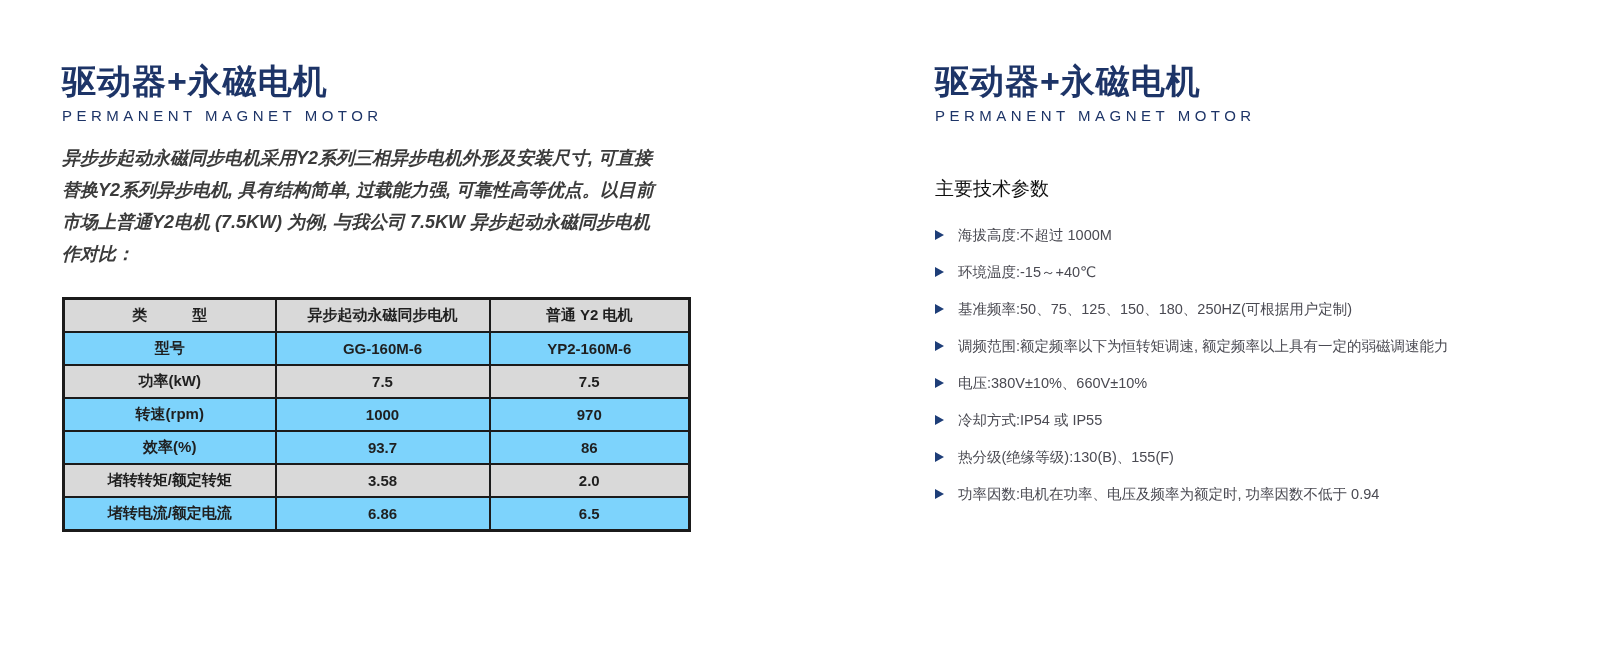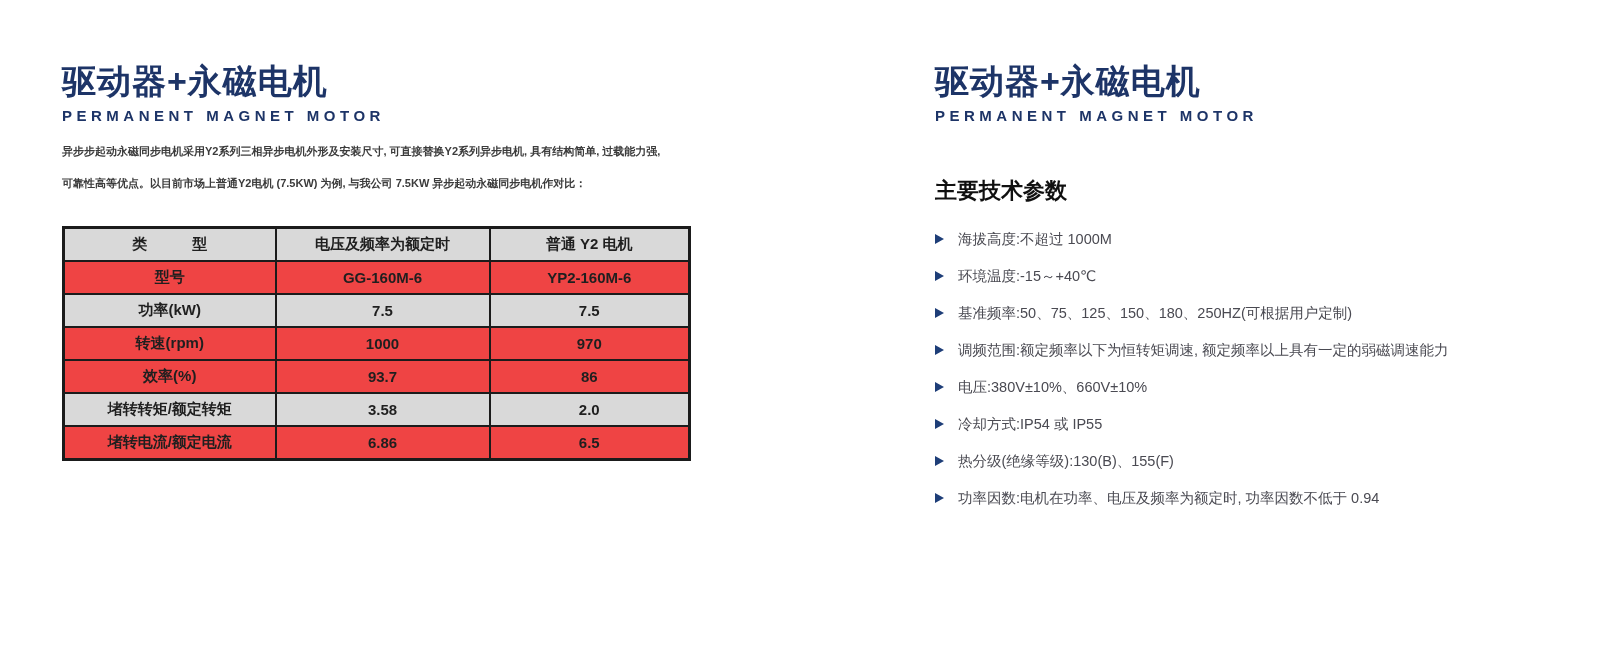--- a/index.html
+++ b/index.html
@@ -8,40 +8,40 @@
     font-family:"Liberation Sans","DejaVu Sans",sans-serif;
   }
   .col-left  { position:absolute; left:62px;  top:62px; width:632px; }
   .col-right { position:absolute; left:935px; top:62px; width:650px; }
 
   .brand-title {
     margin:0; font-size:34px; line-height:38px; font-weight:800;
     color:#1d3467; letter-spacing:1px;
   }
   .brand-sub {
-    margin-top:7px; font-size:15px; font-weight:700; color:#1d3467;
+    margin-top:7px; font-size:15px; font-weight:400; color:#1d3467;
     letter-spacing:4.5px; white-space:nowrap;
   }
 
   .intro {
-    width:604px; font-size:11px; line-height:32px;
-    font-weight:700; color:#3b3b3b;
+    width:604px; font-size:18px; line-height:32px;
+    font-weight:700; color:#3b3b3b;font-style:italic;
   }
 
   .cmp-table { margin-top:27px; border-collapse:collapse; border:3px solid #1b1b1b; }
   .cmp-table th, .cmp-table td {
     border:2px solid #1b1b1b; text-align:center; vertical-align:middle;
-    height:31px; padding:0 6px; font-size:15px; color:#1f1f1f; background:#ef4444;
+    height:31px; padding:0 6px; font-size:15px; color:#1f1f1f; background:#7dd3fc;
   }
   .cmp-table th { background:#d9d9d9; font-weight:700; }
   .cmp-table td.label { font-weight:700; }
   .cmp-table td.value { font-weight:600; }
   .cmp-table tr.alt td { background:#d9d9d9; }
 
-  .section-heading { margin-top:52px; font-size:22px; font-weight:700; color:#101010; }
+  .section-heading { margin-top:52px; font-size:19px; font-weight:400; color:#101010; }
 
   .params { margin-top:25px; list-style:none; padding:0; }
   .param-item {
     display:flex; align-items:center; margin-bottom:21px;
     font-size:14.5px; line-height:16px; color:#4a4a52; font-weight:400;
   }
   .tri-icon {
     flex:0 0 auto; width:0; height:0; margin-right:14px;
     border-left:9px solid #1e3e78;
     border-top:5.5px solid transparent; border-bottom:5.5px solid transparent;
@@ -60,21 +60,21 @@
 
     <table class="cmp-table">
       <colgroup>
         <col style="width:212px">
           <col style="width:214px">
           <col style="width:200px">
       </colgroup>
       <thead>
         <tr id="table-head-row">
             <th>类　　　型</th>
-            <th>电压及频率为额定时</th>
+            <th>异步起动永磁同步电机</th>
             <th>普通 Y2 电机</th>
           </tr>
       </thead>
       <tbody id="table-body">
           <tr>
             <td class="label">型号</td>
             <td class="value">GG-160M-6</td>
             <td class="value">YP2-160M-6</td>
           </tr>
           <tr class="alt">

